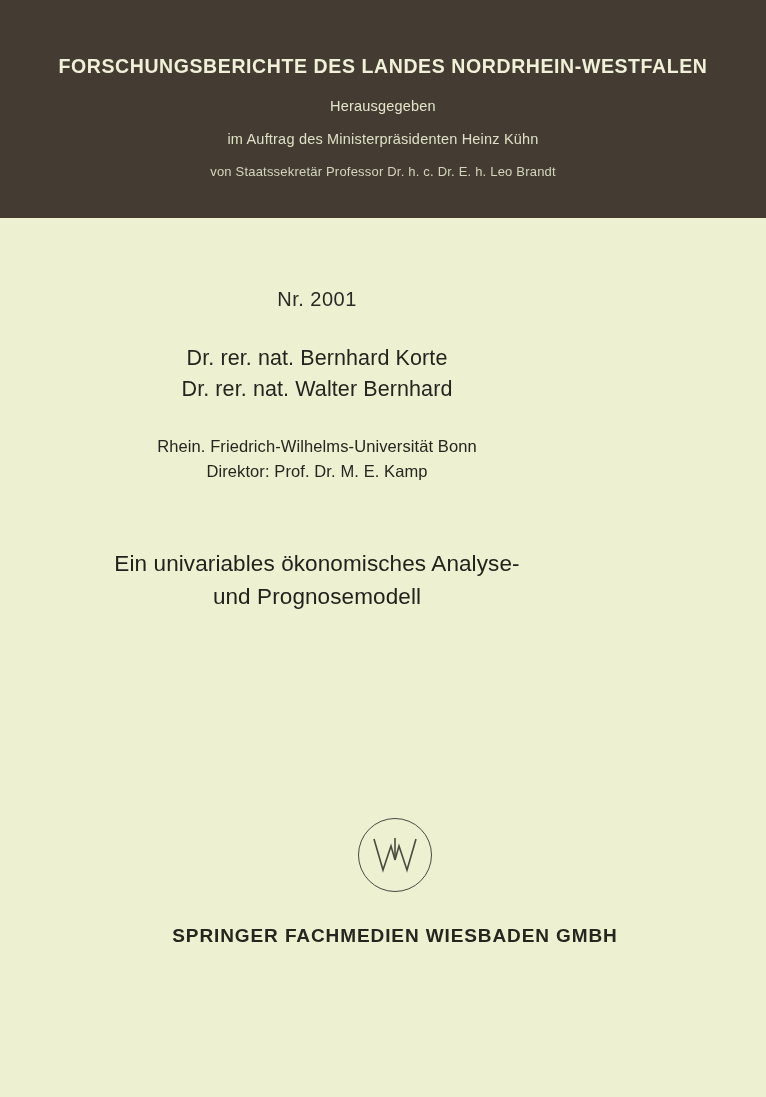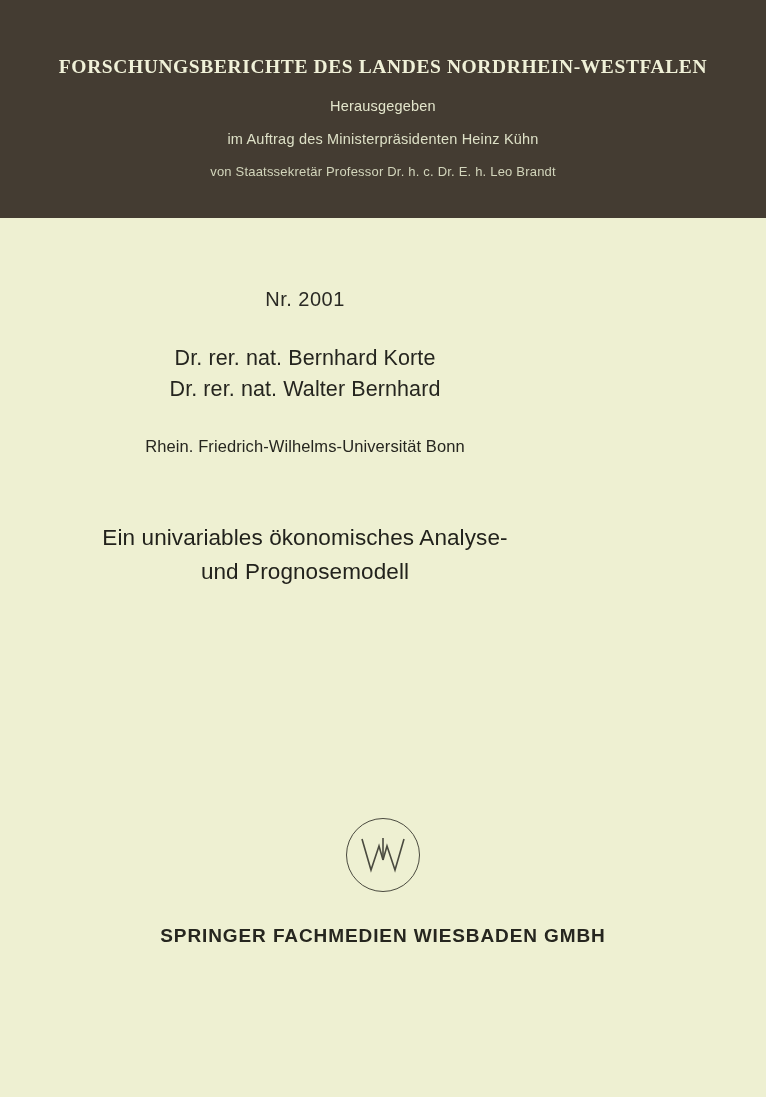--- a/index.html
+++ b/index.html
@@ -34,21 +34,20 @@
     text-align: center;
     box-sizing: border-box;
     padding-top: 55px;
   }
   .series-title {
     font-size: 19.5px;
     font-weight: bold;
     letter-spacing: 0.6px;
     line-height: 1.2;
     color: #f0f1d8;
-    font-family: Liberation Serif, serif;
   }
   .herausgegeben {
     margin-top: 20px;
     font-size: 14.5px;
     color: #e3e5cb;
     letter-spacing: 0.2px;
   }
   .auftrag {
     margin-top: 17px;
     font-size: 14.5px;
@@ -57,21 +56,21 @@
   }
   .staatssekretaer {
     margin-top: 17px;
     font-size: 13px;
     color: #d2d5bb;
     letter-spacing: 0.2px;
   }
   
   .body-area {
     position: absolute;
-    left: 0;
+    left: 12px;
     top: 218px;
     width: 610px;
     height: 879px;
     text-align: center;
     box-sizing: border-box;
   }
   .nr {
     margin-top: 70px;
     font-size: 20px;
     color: #2a2a24;
@@ -154,20 +153,21 @@
 
     <div class="nr">Nr. 2001</div>
 
     <div class="authors">
       <div class="author">Dr. rer. nat. Bernhard Korte</div>
       <div class="author">Dr. rer. nat. Walter Bernhard</div>
     </div>
 
     <div class="institute">
       <div class="institute-line">Rhein. Friedrich-Wilhelms-Universität Bonn</div>
+      <div class="institute-line">Direktor: Prof. Dr. M. E. Kamp</div>
     </div>
 
     <div class="work-title">
       <div class="work-title-line">Ein univariables ökonomisches Analyse-</div>
       <div class="work-title-line">und Prognosemodell</div>
     </div>
 
     <div class="logo-wrap">
       <span class="logo-circle">
         <svg width="52" height="42" viewBox="0 0 52 42">

